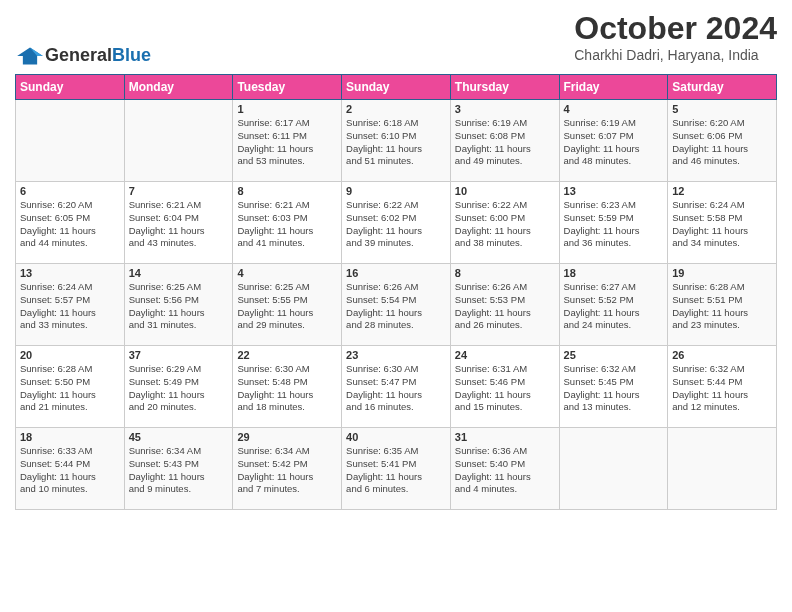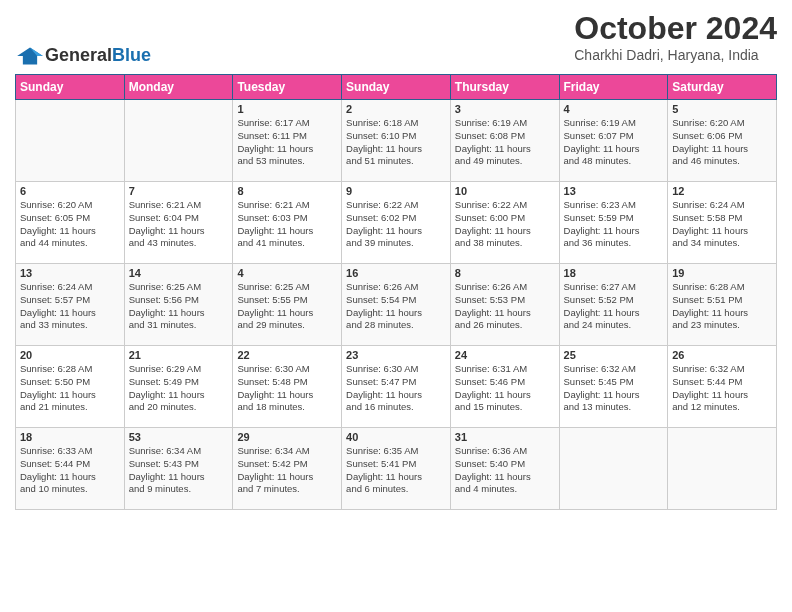--- a/index.html
+++ b/index.html
@@ -201,21 +201,21 @@
             <span class="day-number">19</span>
             <div class="day-info">Sunrise: 6:28 AM<br>Sunset: 5:51 PM<br>Daylight: 11 hours<br>and 23 minutes.</div>
           </td>
         </tr>
         <tr>
           <td>
             <span class="day-number">20</span>
             <div class="day-info">Sunrise: 6:28 AM<br>Sunset: 5:50 PM<br>Daylight: 11 hours<br>and 21 minutes.</div>
           </td>
           <td>
-            <span class="day-number">21</span>
+            <span class="day-number">37</span>
             <div class="day-info">Sunrise: 6:29 AM<br>Sunset: 5:49 PM<br>Daylight: 11 hours<br>and 20 minutes.</div>
           </td>
           <td>
             <span class="day-number">22</span>
             <div class="day-info">Sunrise: 6:30 AM<br>Sunset: 5:48 PM<br>Daylight: 11 hours<br>and 18 minutes.</div>
           </td>
           <td>
             <span class="day-number">23</span>
             <div class="day-info">Sunrise: 6:30 AM<br>Sunset: 5:47 PM<br>Daylight: 11 hours<br>and 16 minutes.</div>
           </td>
@@ -231,21 +231,21 @@
             <span class="day-number">26</span>
             <div class="day-info">Sunrise: 6:32 AM<br>Sunset: 5:44 PM<br>Daylight: 11 hours<br>and 12 minutes.</div>
           </td>
         </tr>
         <tr>
           <td>
             <span class="day-number">18</span>
             <div class="day-info">Sunrise: 6:33 AM<br>Sunset: 5:44 PM<br>Daylight: 11 hours<br>and 10 minutes.</div>
           </td>
           <td>
-            <span class="day-number">53</span>
+            <span class="day-number">45</span>
             <div class="day-info">Sunrise: 6:34 AM<br>Sunset: 5:43 PM<br>Daylight: 11 hours<br>and 9 minutes.</div>
           </td>
           <td>
             <span class="day-number">29</span>
             <div class="day-info">Sunrise: 6:34 AM<br>Sunset: 5:42 PM<br>Daylight: 11 hours<br>and 7 minutes.</div>
           </td>
           <td>
             <span class="day-number">40</span>
             <div class="day-info">Sunrise: 6:35 AM<br>Sunset: 5:41 PM<br>Daylight: 11 hours<br>and 6 minutes.</div>
           </td>

